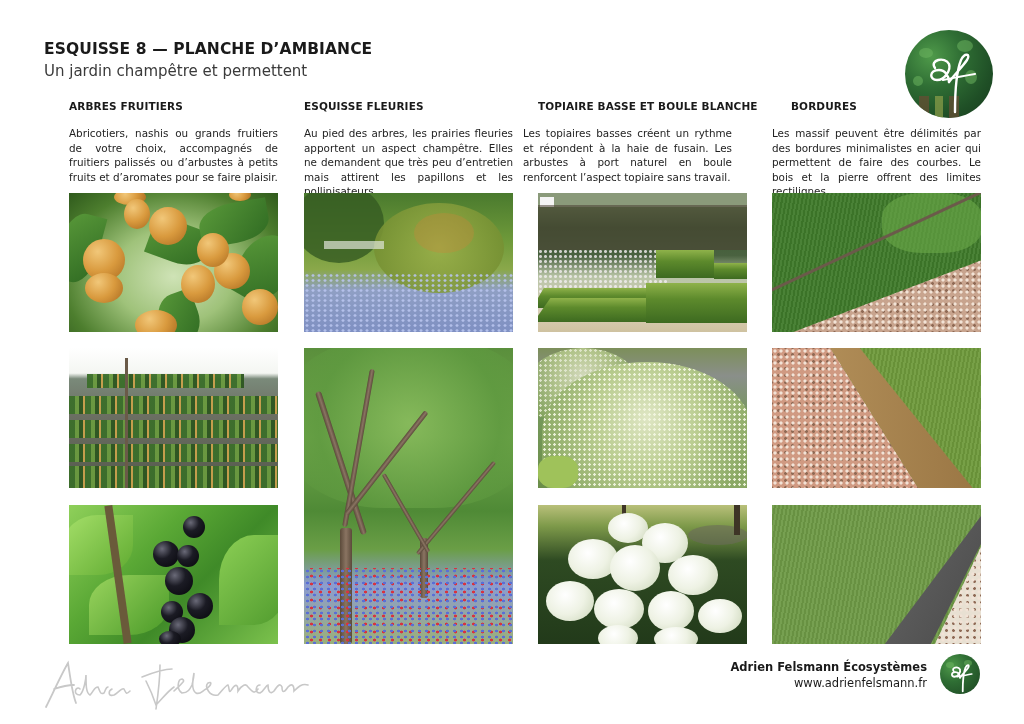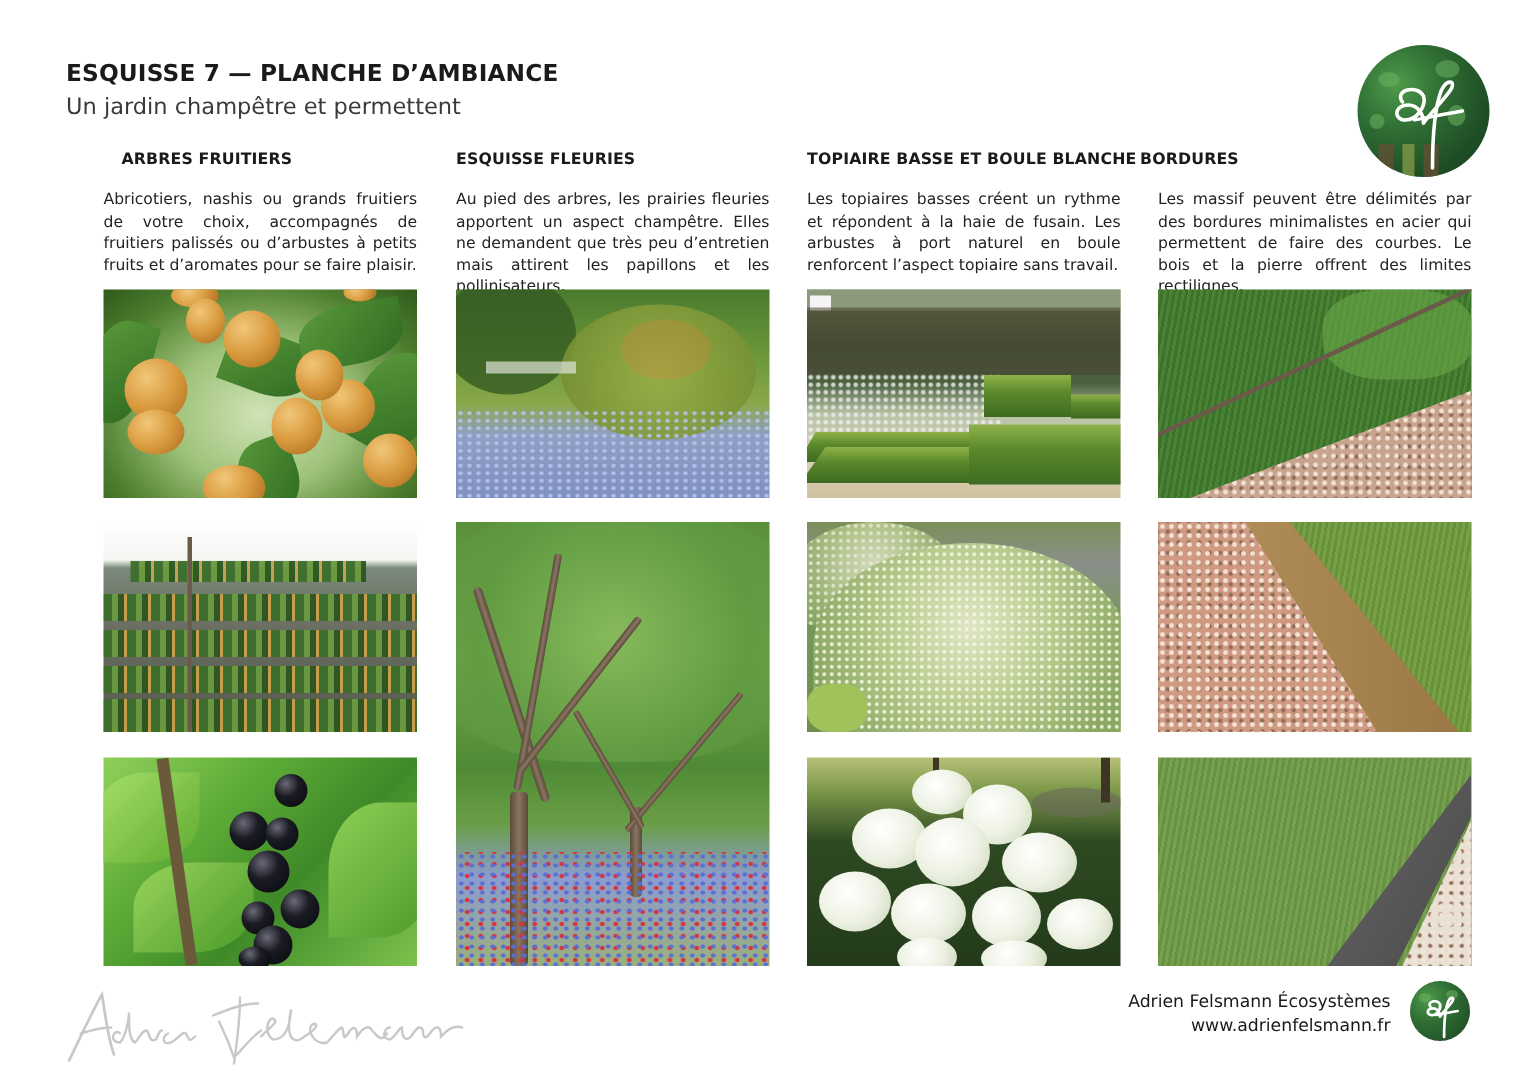--- a/index.html
+++ b/index.html
@@ -82,45 +82,45 @@
         radial-gradient(#f2e3d6 1.2px, transparent 2px),
         radial-gradient(#8f6a55 1px, transparent 1.8px);
       background-size: 6px 6px, 7px 7px;
       background-position: 0 0, 3px 3px; }
     .grass-tex { position: absolute; inset: 0;
       background-image: repeating-linear-gradient(100deg, rgba(255,255,255,.06) 0 2px, rgba(0,0,0,.06) 2px 4px); }
 
     .signature { position: absolute; left: 42px; top: 655px; width: 270px; height: 55px; }
     .signature svg { width: 100%; height: 100%; }
 
-    .footer-company { position: absolute; right: 97px; top: 660px; font-size: 11.5px; color: #1a1a1a; text-align: center; font-weight: 400; }
+    .footer-company { position: absolute; right: 97px; top: 660px; font-size: 11.5px; color: #1a1a1a; text-align: center; font-weight: 700; }
     .footer-url { position: absolute; right: 97px; top: 676px; font-size: 11.5px; color: #1a1a1a; text-align: right; }
   </style>
 </head>
 <body>
 
-<div class="page-title">ESQUISSE 7 — PLANCHE D’AMBIANCE</div>
+<div class="page-title">ESQUISSE 8 — PLANCHE D’AMBIANCE</div>
 <div class="page-subtitle">Un jardin champêtre et permettent</div>
 
 <div class="logo-big">
   <span class="speck" style="left:14px;top:18px;width:14px;height:10px"></span>
   <span class="speck" style="left:52px;top:10px;width:16px;height:12px"></span>
   <span class="speck" style="left:60px;top:40px;width:12px;height:14px"></span>
   <span class="speck" style="left:8px;top:46px;width:10px;height:10px"></span>
   <span class="stripe" style="left:14px;width:10px"></span>
   <span class="stripe" style="left:30px;width:8px;background:#8fa04a"></span>
   <span class="stripe" style="left:44px;width:10px"></span>
   <svg viewBox="0 0 88 88">
     <path d="M30 38 C24 30 40 26 44 34 C46 40 40 50 32 50 C24 50 24 40 34 40 C40 40 44 46 44 52" fill="none" stroke="#ffffff" stroke-width="2.4" stroke-linecap="round"></path>
     <path d="M44 52 C50 44 58 36 62 30 C66 24 60 22 56 30 C52 40 50 60 50 82" fill="none" stroke="#ffffff" stroke-width="2.4" stroke-linecap="round"></path>
     <path d="M38 50 C48 48 58 46 70 44" fill="none" stroke="#ffffff" stroke-width="2.2" stroke-linecap="round"></path>
   </svg>
 </div>
 
-<div class="col-head" style="left:81px">ARBRES FRUITIERS</div>
+<div class="col-head" style="left:69px">ARBRES FRUITIERS</div>
 <div class="col-text" style="left:69px">Abricotiers, nashis ou grands fruitiers de votre choix, accompagnés de fruitiers palissés ou d’arbustes à petits fruits et d’aromates pour se faire plaisir.</div>
 
 <div class="photo p-nashi">
   <span class="leaf" style="left:-10px;top:20px;width:40px;height:70px;transform:rotate(15deg)"></span>
   <span class="leaf" style="left:80px;top:30px;width:60px;height:40px;transform:rotate(20deg)"></span>
   <span class="leaf" style="left:130px;top:10px;width:70px;height:40px;transform:rotate(-10deg)"></span>
   <span class="leaf" style="left:170px;top:40px;width:50px;height:70px;transform:rotate(30deg)"></span>
   <span class="leaf" style="left:90px;top:100px;width:40px;height:50px;transform:rotate(-20deg)"></span>
   <span class="fruit" style="left:45px;top:-4px;width:32px;height:16px"></span>
   <span class="fruit" style="left:55px;top:6px;width:26px;height:30px"></span>
@@ -176,21 +176,21 @@
   <span class="trunk" style="left:34px;top:40px;width:6px;height:150px;transform:rotate(-18deg)"></span>
   <span class="trunk" style="left:52px;top:20px;width:5px;height:160px;transform:rotate(10deg)"></span>
   <span class="trunk" style="left:80px;top:50px;width:5px;height:130px;transform:rotate(38deg)"></span>
   <span class="trunk" style="left:116px;top:190px;width:8px;height:60px"></span>
   <span class="trunk" style="left:150px;top:100px;width:4px;height:120px;transform:rotate(40deg)"></span>
   <span class="trunk" style="left:100px;top:120px;width:4px;height:90px;transform:rotate(-30deg)"></span>
   <span class="layer" style="left:0;top:220px;width:209px;height:76px;background-image:radial-gradient(#5a6fd6 1.2px,transparent 2px),radial-gradient(#d8333f 1.2px,transparent 2px);background-size:7px 6px,9px 8px;background-position:0 0,3px 4px"></span>
 </div>
 
 <div class="col-head" style="left:538px">TOPIAIRE BASSE ET BOULE BLANCHE</div>
-<div class="col-text" style="left:538px">Les topiaires basses créent un rythme et répondent à la haie de fusain. Les arbustes à port naturel en boule renforcent l’aspect topiaire sans travail.</div>
+<div class="col-text" style="left:523px">Les topiaires basses créent un rythme et répondent à la haie de fusain. Les arbustes à port naturel en boule renforcent l’aspect topiaire sans travail.</div>
 
 <div class="photo p-topiary">
   <span class="layer" style="left:0;top:0;width:209px;height:14px;background:#8a9a7a"></span>
   <span class="layer" style="left:2px;top:4px;width:14px;height:10px;background:#f4f4f4"></span>
   <span class="layer" style="left:0;top:12px;width:209px;height:45px;background:#4a3f33;opacity:.55"></span>
   <span class="layer" style="left:0;top:56px;width:130px;height:45px;background-image:radial-gradient(#f2eef0 1px,transparent 2px);background-size:5px 5px;opacity:.8"></span>
   <span class="hedge" style="left:118px;top:57px;width:58px;height:28px"></span>
   <span class="hedge" style="left:176px;top:70px;width:33px;height:16px"></span>
   <span class="hedge" style="left:0;top:95px;width:140px;height:20px;transform:skewX(-30deg);transform-origin:left"></span>
   <span class="hedge" style="left:4px;top:105px;width:180px;height:24px;transform:skewX(-35deg);transform-origin:left"></span>
@@ -217,21 +217,21 @@
   <span class="bloom" style="left:72px;top:40px;width:50px;height:46px"></span>
   <span class="bloom" style="left:130px;top:50px;width:50px;height:40px"></span>
   <span class="bloom" style="left:8px;top:76px;width:48px;height:40px"></span>
   <span class="bloom" style="left:56px;top:84px;width:50px;height:40px"></span>
   <span class="bloom" style="left:110px;top:86px;width:46px;height:40px"></span>
   <span class="bloom" style="left:160px;top:94px;width:44px;height:34px"></span>
   <span class="bloom" style="left:60px;top:120px;width:40px;height:26px"></span>
   <span class="bloom" style="left:116px;top:122px;width:44px;height:24px"></span>
 </div>
 
-<div class="col-head" style="left:760px">BORDURES</div>
+<div class="col-head" style="left:791px">BORDURES</div>
 <div class="col-text" style="left:772px">Les massif peuvent être délimités par des bordures minimalistes en acier qui permettent de faire des courbes. Le bois et la pierre offrent des limites rectilignes.</div>
 
 <div class="photo p-steel">
   <span class="grass-tex"></span>
   <span class="layer" style="left:110px;top:0;width:100px;height:60px;background:#6aa848;opacity:.6;border-radius:40%"></span>
   <span class="gravel" style="left:0;top:0;width:260px;height:160px;clip-path:polygon(0 100%,0 92%,100% 30%,100% 100%)"></span>
   <span class="layer" style="left:-10px;top:100px;width:260px;height:3px;background:#6b5a4a;transform:rotate(-25deg);transform-origin:left"></span>
 </div>
 
 <div class="photo p-wood">

